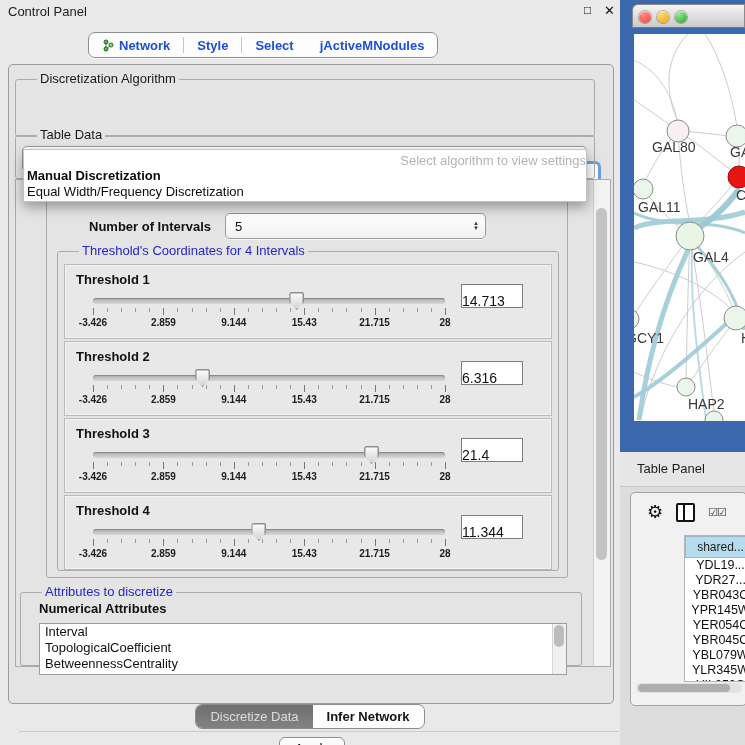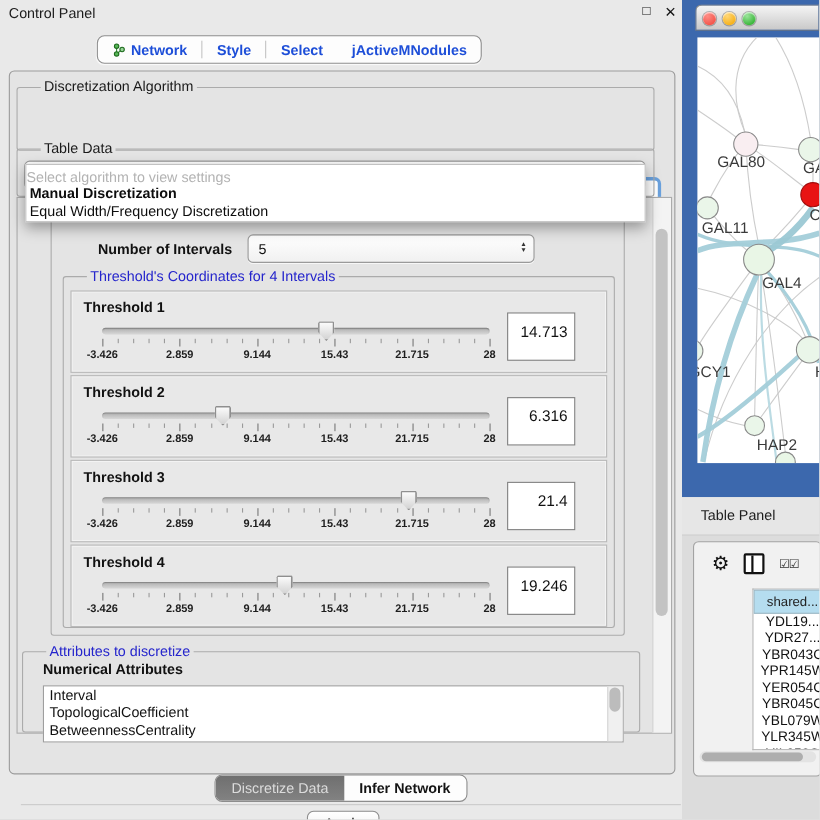--- a/index.html
+++ b/index.html
@@ -37,21 +37,21 @@
   .combo{position:absolute;display:flex;align-items:center;height:24px;
     background:linear-gradient(#ffffff,#f1f1f1);border:1px solid #9a9a9a;border-radius:5px;
     font-size:13px;color:#111;padding:0 2px 0 9px;box-shadow:0 1px 0 rgba(255,255,255,.7);}
   .stepper{margin-left:auto;display:flex;flex-direction:column;align-items:center;
     font-size:6px;line-height:5px;color:#333;padding:0 4px;}
 
   
   #algo-ring{left:20px;top:96px;width:566px;height:22px;border:3px solid #6aa1dd;border-radius:6px;background:#fff;}
   #algo-popup{left:14px;top:84px;width:562px;height:51px;background:#ffffff;border:1px solid #c2c2c2;
     box-shadow:0 5px 12px rgba(0,0,0,.35);z-index:30;}
-  #algo-placeholder{position:absolute;left:0;top:3px;width:100%;text-align:left;
+  #algo-placeholder{position:absolute;left:0;top:3px;width:100%;text-align:right;
     font-size:13px;color:#b3b3b3;}
   .algo-item{position:absolute;left:3px;font-size:13px;color:#0d0d0d;white-space:nowrap;}
 
   
   #region{left:14px;top:178px;width:594px;height:486px;border:1px solid #ababab;background:#e4e4e4;}
   #region-scrollbar{position:absolute;right:0px;top:0px;bottom:0px;width:16px;background:#f3f3f3;
     border-left:1px solid #cfcfcf;}
   #region-thumb{position:absolute;left:2px;top:28px;width:11px;height:352px;background:#c3c3c3;border-radius:6px;}
 
   
@@ -63,22 +63,22 @@
     background:linear-gradient(#adadad,#d8d8d8);box-shadow:inset 0 1px 1px rgba(0,0,0,.25);}
   .thumb{position:absolute;top:1px;width:15px;height:18px;
     background:linear-gradient(#ffffff,#cfcfcf);
     clip-path:polygon(8% 0,92% 0,100% 10%,100% 55%,50% 100%,0 55%,0 10%);
     box-shadow:inset 0 0 0 1.5px #8f8f8f;}
   .ticks{position:absolute;left:0;top:16px;width:100%;height:8px;}
   .tick{position:absolute;top:1px;width:1px;height:4px;background:#9a9a9a;}
   .tick.major{height:7px;background:#777;}
   .tlabs{position:absolute;left:28px;top:52px;width:352px;height:12px;}
   .tlab{position:absolute;transform:translateX(-50%);font-size:10px;font-weight:bold;color:#1d1d1d;white-space:nowrap;}
-  .valbox{position:absolute;left:396px;top:19px;width:62px;height:44px;background:#ffffff;
-    border:1px solid #7e7e7e;font-size:14px;color:#111;text-align:right;
+  .valbox{position:absolute;left:396px;top:19px;width:62px;height:24px;background:#ffffff;
+    border:1px solid #7e7e7e;font-size:14px;color:#111;text-align:left;
     line-height:32px;padding-right:6px;box-sizing:border-box;}
 
   
   #attr-list{position:absolute;left:18px;top:30px;width:526px;height:50px;background:#ffffff;
     border:1px solid #9e9e9e;overflow:hidden;}
   .attr-item{height:16px;line-height:16px;font-size:13px;color:#111;padding-left:5px;white-space:nowrap;}
   #attr-scroll{position:absolute;right:0;top:0;bottom:0;width:13px;background:#f0f0f0;border-left:1px solid #d5d5d5;}
   #attr-thumb{position:absolute;left:1px;top:1px;width:10px;height:22px;background:#bcbcbc;border-radius:5px;}
 
   
@@ -367,21 +367,21 @@
                   <div class="thumb" style="left: calc(46.9993% - 7px);"></div>
                 </div>
                 <div class="tlabs">
                   <span class="tlab" style="left: 0%;">-3.426</span>
                   <span class="tlab" style="left: 20%;">2.859</span>
                   <span class="tlab" style="left: 40%;">9.144</span>
                   <span class="tlab" style="left: 60%;">15.43</span>
                   <span class="tlab" style="left: 80%;">21.715</span>
                   <span class="tlab" style="left: 100%;">28</span>
                 </div>
-                <div class="valbox">19.246</div>
+                <div class="valbox">11.344</div>
               </div>
             </div>
         </div>
       </div>
 
       <div class="grp" style="left:4px;top:412px;width:560px;height:72px;background:#e4e4e4;">
         <span class="grp-label lbl-blue">Attributes to discretize</span>
         <div class="abs" style="left:18px;top:8px;font-size:13px;font-weight:bold;color:#111;">Numerical Attributes</div>
         <div id="attr-list">
           <div>

